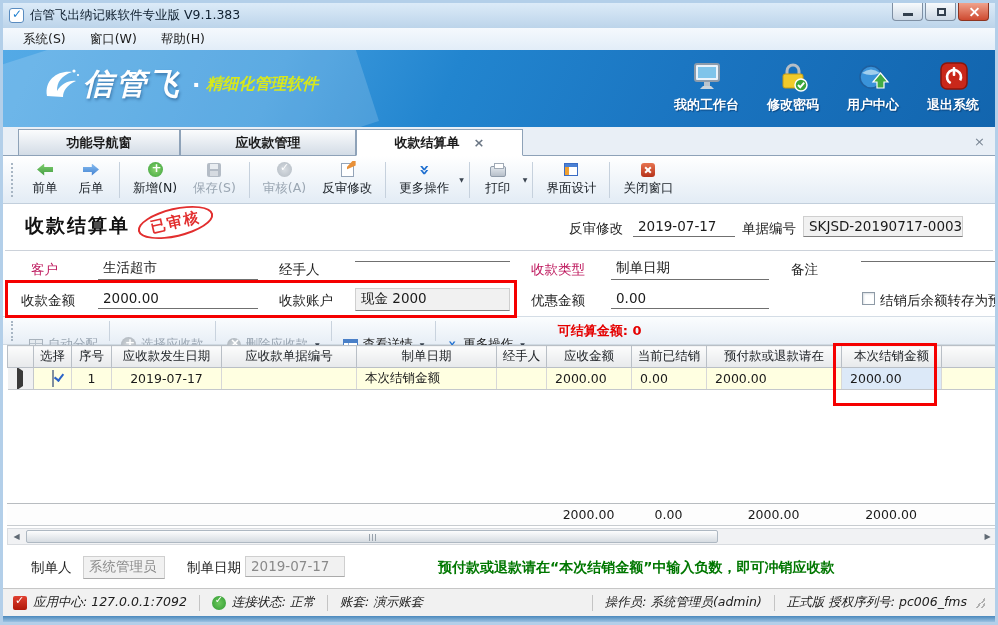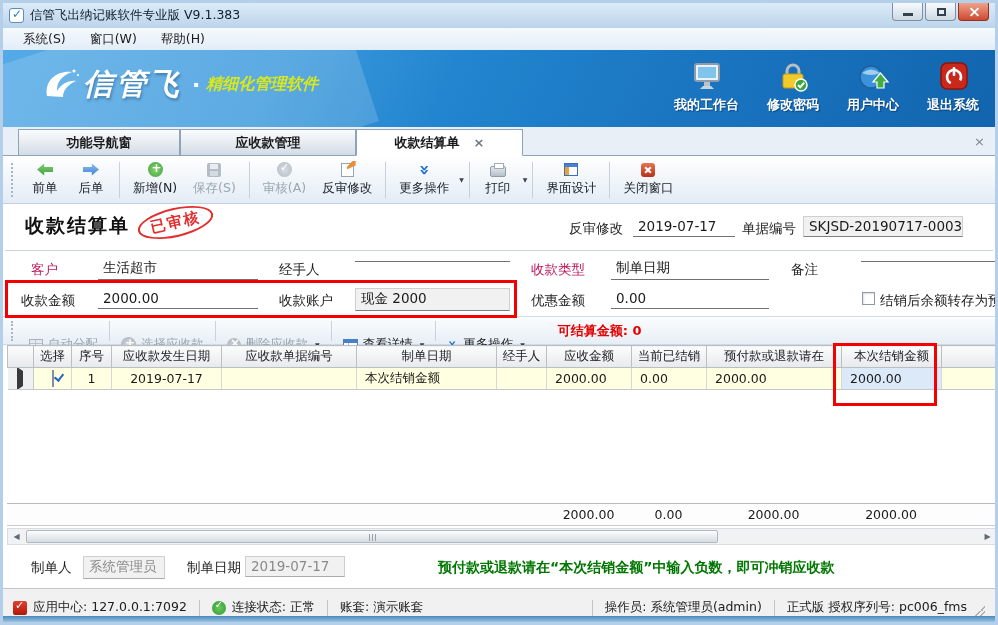--- a/index.html
+++ b/index.html
@@ -122,21 +122,21 @@
   .hscroll { position:absolute; top:525px; left:4px; width:990px; height:17px; background:#f1f2f4; border:1px solid #d9dce0; }
   .harrow { position:absolute; top:0; width:17px; height:15px; color:#606a74; font-size:8px; line-height:15px; text-align:center; cursor:pointer; }
   .harrow.left { left:0; } .harrow.right { right:0; }
   .hthumb { position:absolute; left:18px; top:1px; width:692px; height:13px; background:linear-gradient(#fdfdfd,#d6dce2); border:1px solid #aeb8c2; border-radius:2px; cursor:pointer; }
   .hthumb::before { content:""; position:absolute; left:50%; top:3px; width:1px; height:7px; background:#98a2ac; box-shadow:-3px 0 #98a2ac,3px 0 #98a2ac; }
 
   
   .hint { position:absolute; left:435px; top:556px; color:#007700; font-weight:bold; font-size:14px; white-space:nowrap; }
 
   
-  .statusbar { position:absolute; left:0; right:0; top:585px; height:28px; background:#f1f1f1; border-top:1px solid #c6c6c6; display:flex; align-items:flex-end; padding:0 10px; font-size:12.5px; color:#202020; }
+  .statusbar { position:absolute; left:0; right:0; top:585px; height:28px; background:#f1f1f1; border-top:1px solid #c6c6c6; display:flex; align-items:center; padding:10px 10px; font-size:12.5px; color:#202020;font-style:italic; }
   .sitem { display:flex; align-items:center; gap:6px; white-space:nowrap; }
   .ssepv { width:1px; height:16px; background:#c4c4c4; margin:0 12px; }
   .slogo { width:14px; height:14px; background:linear-gradient(#e04030,#b01808); border-radius:2px; position:relative; }
   .slogo::before { content:"✓"; position:absolute; left:2px; top:-2px; color:#fff; font-size:11px; font-weight:bold; }
   .gcheck { width:14px; height:14px; border-radius:50%; background:radial-gradient(#6cc85c,#2f9a32); position:relative; }
   .gcheck::before { content:"✓"; position:absolute; left:3px; top:-2px; color:#fff; font-size:10px; font-weight:bold; }
   .rgrip { margin-left:8px; width:10px; height:10px; background:
     linear-gradient(135deg,transparent 50%,#b0b0b0 50% 60%,transparent 60% 75%,#b0b0b0 75% 85%,transparent 85%); }
   .bottomstrip { position:absolute; left:0; right:0; bottom:0; height:6px; background:linear-gradient(#4a88bc,#9cc2e2); }
 </style>

